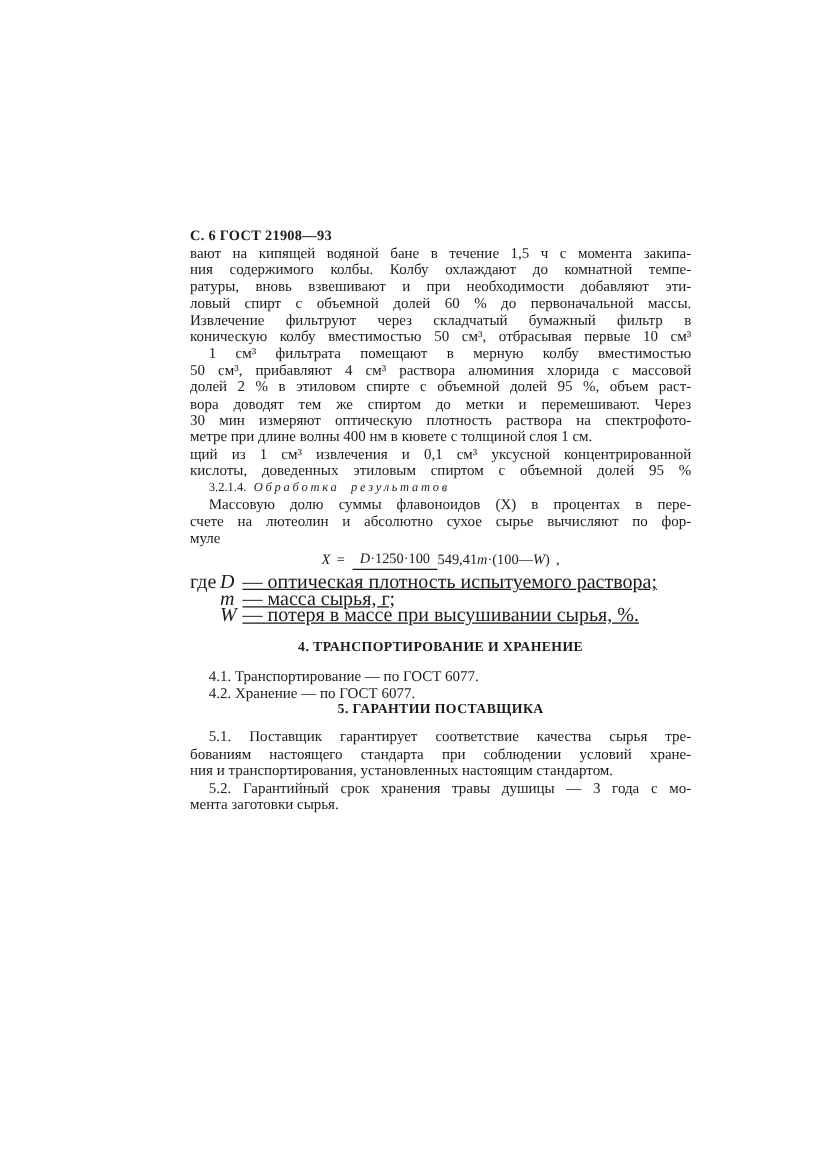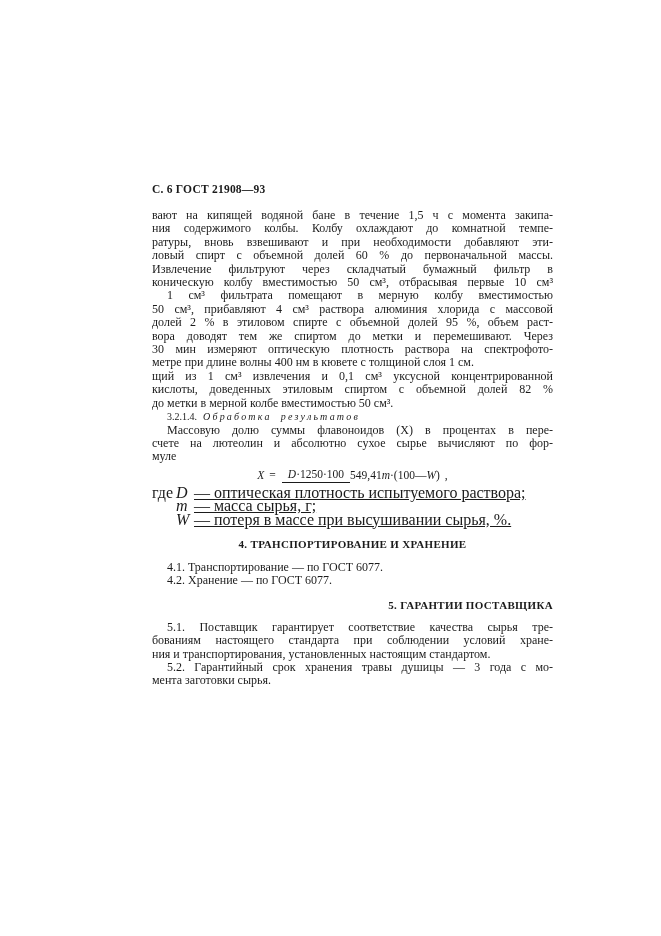--- a/index.html
+++ b/index.html
@@ -37,21 +37,21 @@
     font-size: 12px;
     line-height: 13.4px;
     white-space: nowrap;
   }
   .jl {
     white-space: normal;
     text-align: justify;
     text-align-last: justify;
   }
   .ind { text-indent: 15px; }
-  .p1 { margin-top: 13px; }
+  .p1 { margin-top: 0; }
   .clause-line { font-size: 10px; line-height: 13.4px; }
   .clause-title {
     font-style: italic;
     letter-spacing: 0.22em;
     word-spacing: 0.45em;
     margin-left: 6px;
   }
   .formula-row {
     margin: 4px 0 3px;
     display: flex;
@@ -84,21 +84,21 @@
   .where-prefix { display: inline-block; width: 24px; }
   .where-symbol { display: inline-block; width: 18px; font-style: italic; }
   .section-heading {
     font-weight: bold;
     font-size: 11px;
     line-height: 13px;
     text-align: center;
     letter-spacing: 0.03em;
   }
   .h4 { margin-top: 12px; margin-bottom: 10px; }
-  .h5 { margin-top: 11px; margin-bottom: 9px; text-align: right; }
+  .h5 { margin-bottom: 9px; }
 </style>
 </head>
 <body>
 
 <div class="scan-page">
   <div class="content">
 
     <div class="running-head">С. 6 ГОСТ 21908—93</div>
 
     <div class="para p1">
@@ -114,22 +114,21 @@
       <div class="line jl ind">1 см³ фильтрата помещают в мерную колбу вместимостью</div>
       <div class="line jl">50 см³, прибавляют 4 см³ раствора алюминия хлорида с массовой</div>
       <div class="line jl">долей 2 % в этиловом спирте с объемной долей 95 %, объем раст-</div>
       <div class="line jl">вора доводят тем же спиртом до метки и перемешивают. Через</div>
       <div class="line jl">30 мин измеряют оптическую плотность раствора на спектрофото-</div>
       <div class="line">метре при длине волны 400 нм в кювете с толщиной слоя 1 см.</div>
     </div>
 
     <div class="para">
       <div class="line jl">щий из 1 см³ извлечения и 0,1 см³ уксусной концентрированной</div>
-      <div class="line jl">кислоты, доведенных этиловым спиртом с объемной долей 82 %</div>
-      <div class="line">до метки в мерной колбе вместимостью 50 см³.</div>
+      <div class="line jl">кислоты, доведенных этиловым спиртом с объемной долей 95 %</div>
     </div>
 
     <div class="clause-line ind">
       <span>3.2.1.4.</span><span class="clause-title">Обработка результатов</span>
     </div>
 
     <div class="para">
       <div class="line jl ind">Массовую долю суммы флавоноидов (X) в процентах в пере-</div>
       <div class="line jl">счете на лютеолин и абсолютно сухое сырье вычисляют по фор-</div>
       <div class="line">муле</div>

